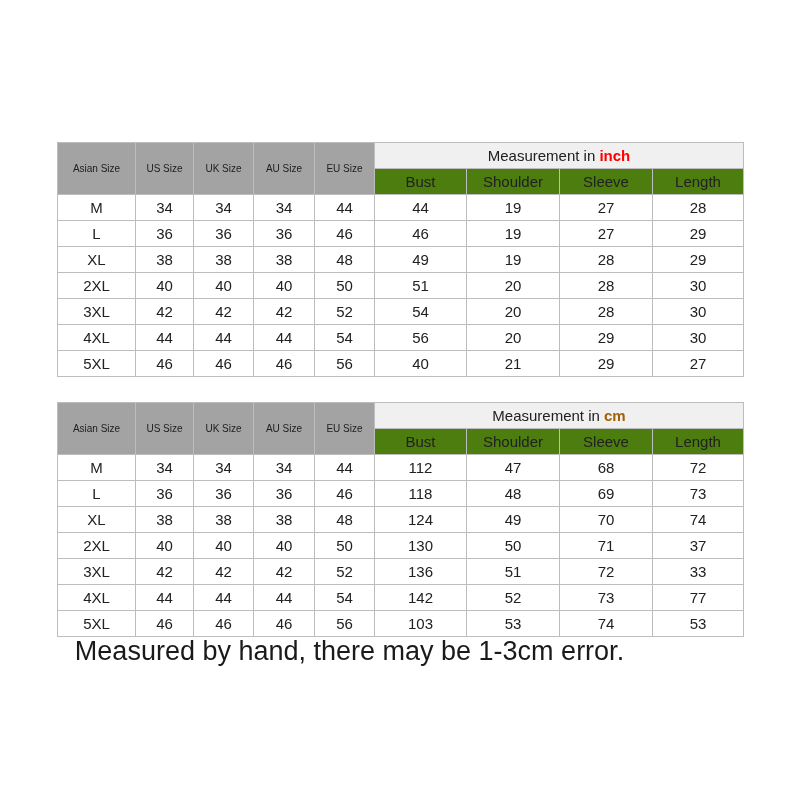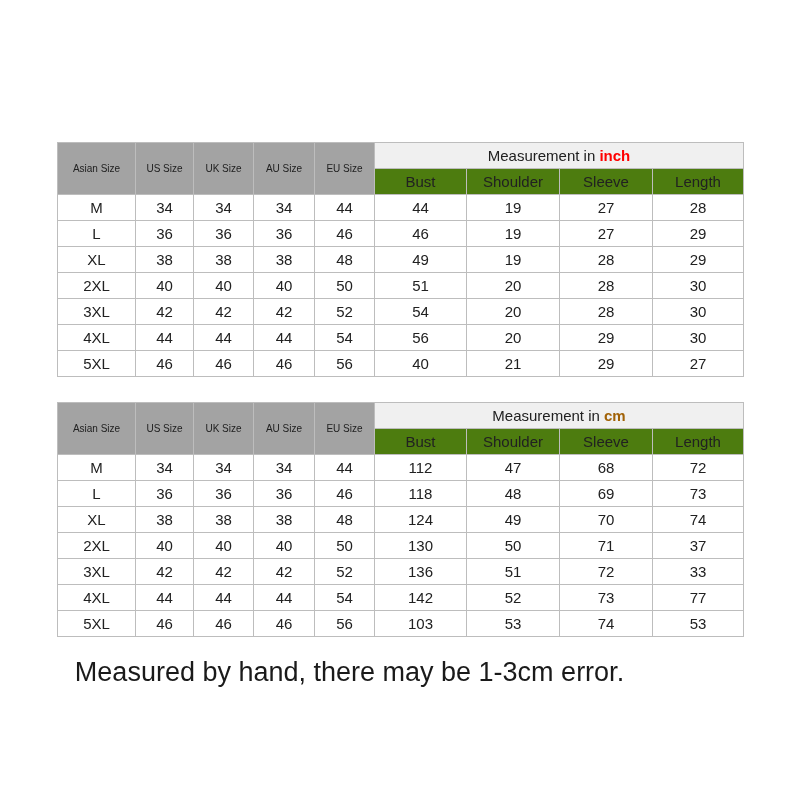--- a/index.html
+++ b/index.html
@@ -54,21 +54,21 @@
   tbody td {
     font-size: 15px;
     height: 25px;
     background: #ffffff;
   }
   .bold { font-weight: bold; }
   .unit { font-weight: bold; }
 
   .footer-note {
     position: absolute;
-    top: 657px;
+    top: 636px;
     left: 0;
     width: 699px;
     text-align: center;
     font-size: 27px;
     color: #1a1a1a;
   }
 </style>
 </head>
 <body>
 

